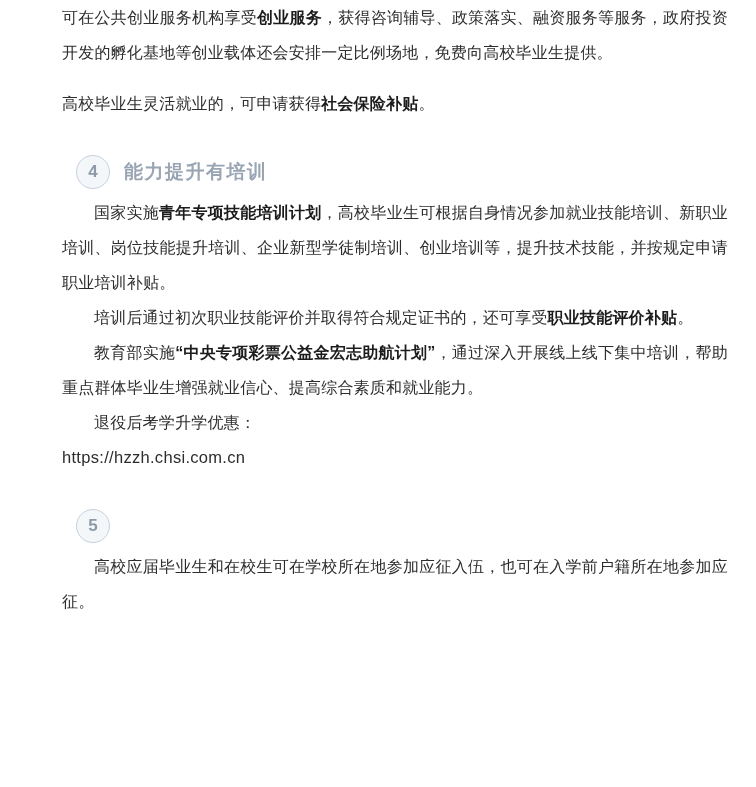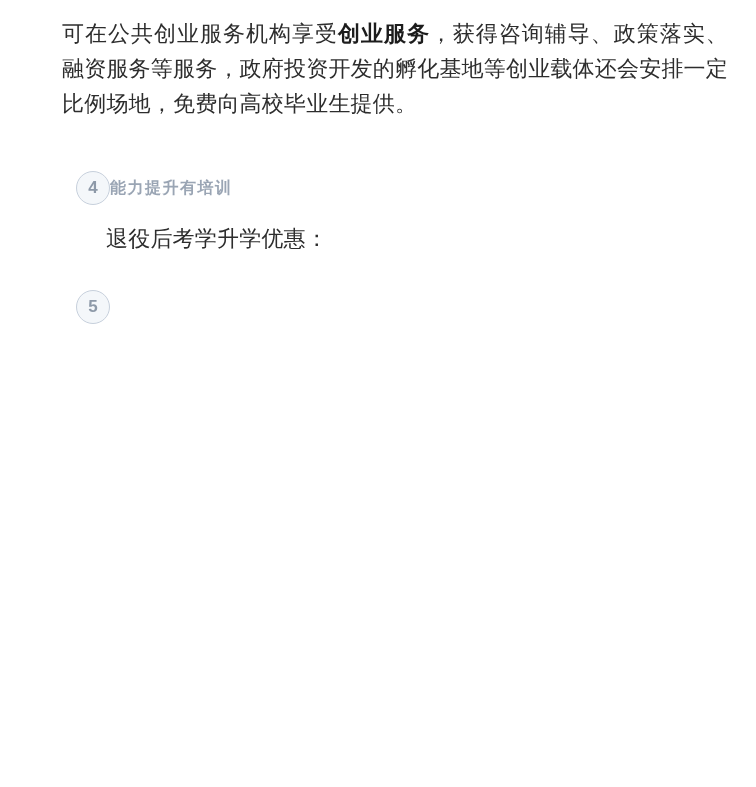--- a/index.html
+++ b/index.html
@@ -18,22 +18,22 @@
     position: relative;
     width: 756px;
     height: 787px;
     padding: 0;
     box-sizing: border-box;
   }
   .content {
     padding: 0 28px 0 62px;
   }
   p.para {
-    margin: 16px 0 0 0;
-    font-size: 22px;
+    margin: 0 0 0 0;
+    font-size: 16px;
     line-height: 35px;
     text-align: justify;
     text-justify: inter-ideograph;
     letter-spacing: 0.2px;
     color: #2d2d2d;
   }
   p.para.indent {
     text-indent: 2em;
   }
   .gap-sm { height: 16px; }
@@ -55,52 +55,59 @@
     color: #8d99a8;
     font-size: 17px;
     font-weight: bold;
     display: flex;
     align-items: center;
     justify-content: center;
     flex: 0 0 auto;
     box-sizing: border-box;
   }
   .section-title {
-    font-size: 16px;
+    margin-left: 14px;
+    font-size: 19px;
     font-weight: bold;
     color: #9aa5b4;
     letter-spacing: 1.5px;
   }
   .url-line {
     font-size: 16.5px;
     line-height: 35px;
     color: #2d2d2d;
     letter-spacing: 0.3px;
   }
   .no-indent { text-indent: 0; }
 </style>
 </head>
 <body>
 
 <div class="page">
   <div class="content">
 
     <p class="para no-indent" id="p0"><span>可在公共创业服务机构享受</span><b>创业服务</b><span>，获得咨询辅导、政策落实、融资服务等服务，政府投资开发的孵化基地等创业载体还会安排一定比例场地，免费向高校毕业生提供。</span></p>
     <div class="gap-sm"></div>
+    <p class="para no-indent" id="p1"><span>高校毕业生灵活就业的，可申请获得</span><b>社会保险补贴</b><span>。</span></p>
 
     <div class="gap-lg"></div>
 
     <div class="section-head">
       <div class="num-badge">4</div>
       <div class="section-title">能力提升有培训</div>
     </div>
 
+    <p class="para indent" id="s0p0"><span>国家实施</span><b>青年专项技能培训计划</b><span>，高校毕业生可根据自身情况参加就业技能培训、新职业培训、岗位技能提升培训、企业新型学徒制培训、创业培训等，提升技术技能，并按规定申请职业培训补贴。</span></p>
+    <p class="para indent" id="s0p1"><span>培训后通过初次职业技能评价并取得符合规定证书的，还可享受</span><b>职业技能评价补贴</b><span>。</span></p>
+    <p class="para indent" id="s0p2"><span>教育部实施</span><b>“中央专项彩票公益金宏志助航计划”</b><span>，通过深入开展线上线下集中培训，帮助重点群体毕业生增强就业信心、提高综合素质和就业能力。</span></p>
     <p class="para indent" id="s0p3"><span>退役后考学升学优惠：</span></p>
+    <div class="url-line">https://hzzh.chsi.com.cn</div>
 
     <div class="gap-lg"></div>
 
     <div class="section-head">
       <div class="num-badge">5</div>
     </div>
 
+    <p class="para indent" id="s1p0"><span>高校应届毕业生和在校生可在学校所在地参加应征入伍，也可在入学前户籍所在地参加应征。</span></p>
 
   </div>
 </div>
 
 </body></html>

